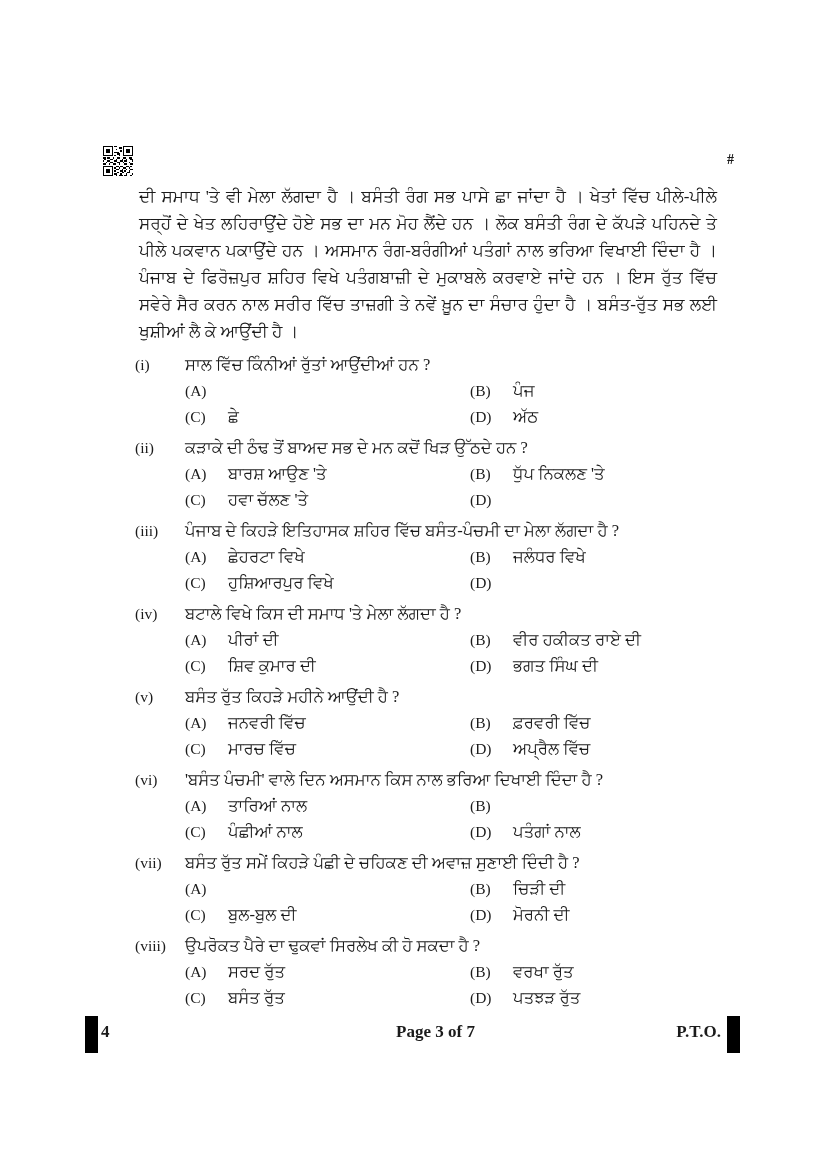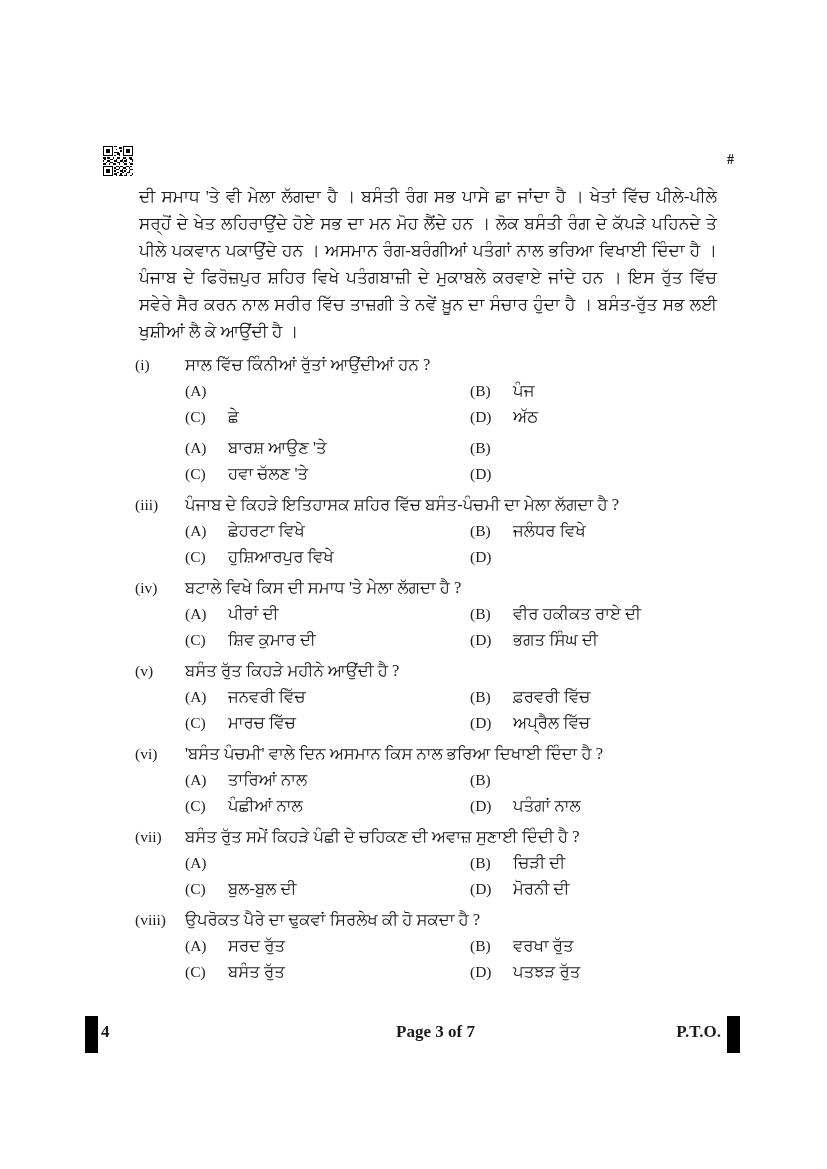--- a/index.html
+++ b/index.html
@@ -147,27 +147,32 @@
         <span class="opt-text">ਛੇ</span>
       </div>
       <div class="opt">
         <span class="opt-label">(D)</span>
         <span class="opt-text">ਅੱਠ</span>
       </div>
     </div>
   </div>
 
   <div class="question">
+    <div class="q-row">
+      <span class="q-num">(ii)</span>
+      <span class="q-text">ਕੜਾਕੇ ਦੀ ਠੰਢ ਤੋਂ ਬਾਅਦ ਸਭ ਦੇ ਮਨ ਕਦੋਂ ਖਿੜ ਉੱਠਦੇ ਹਨ ?</span>
+    </div>
     <div class="opts">
       <div class="opt">
         <span class="opt-label">(A)</span>
         <span class="opt-text">ਬਾਰਸ਼ ਆਉਣ 'ਤੇ</span>
       </div>
       <div class="opt">
         <span class="opt-label">(B)</span>
+        <span class="opt-text">ਧੁੱਪ ਨਿਕਲਣ 'ਤੇ</span>
       </div>
       <div class="opt">
         <span class="opt-label">(C)</span>
         <span class="opt-text">ਹਵਾ ਚੱਲਣ 'ਤੇ</span>
       </div>
       <div class="opt">
         <span class="opt-label">(D)</span>
       </div>
     </div>
   </div>

